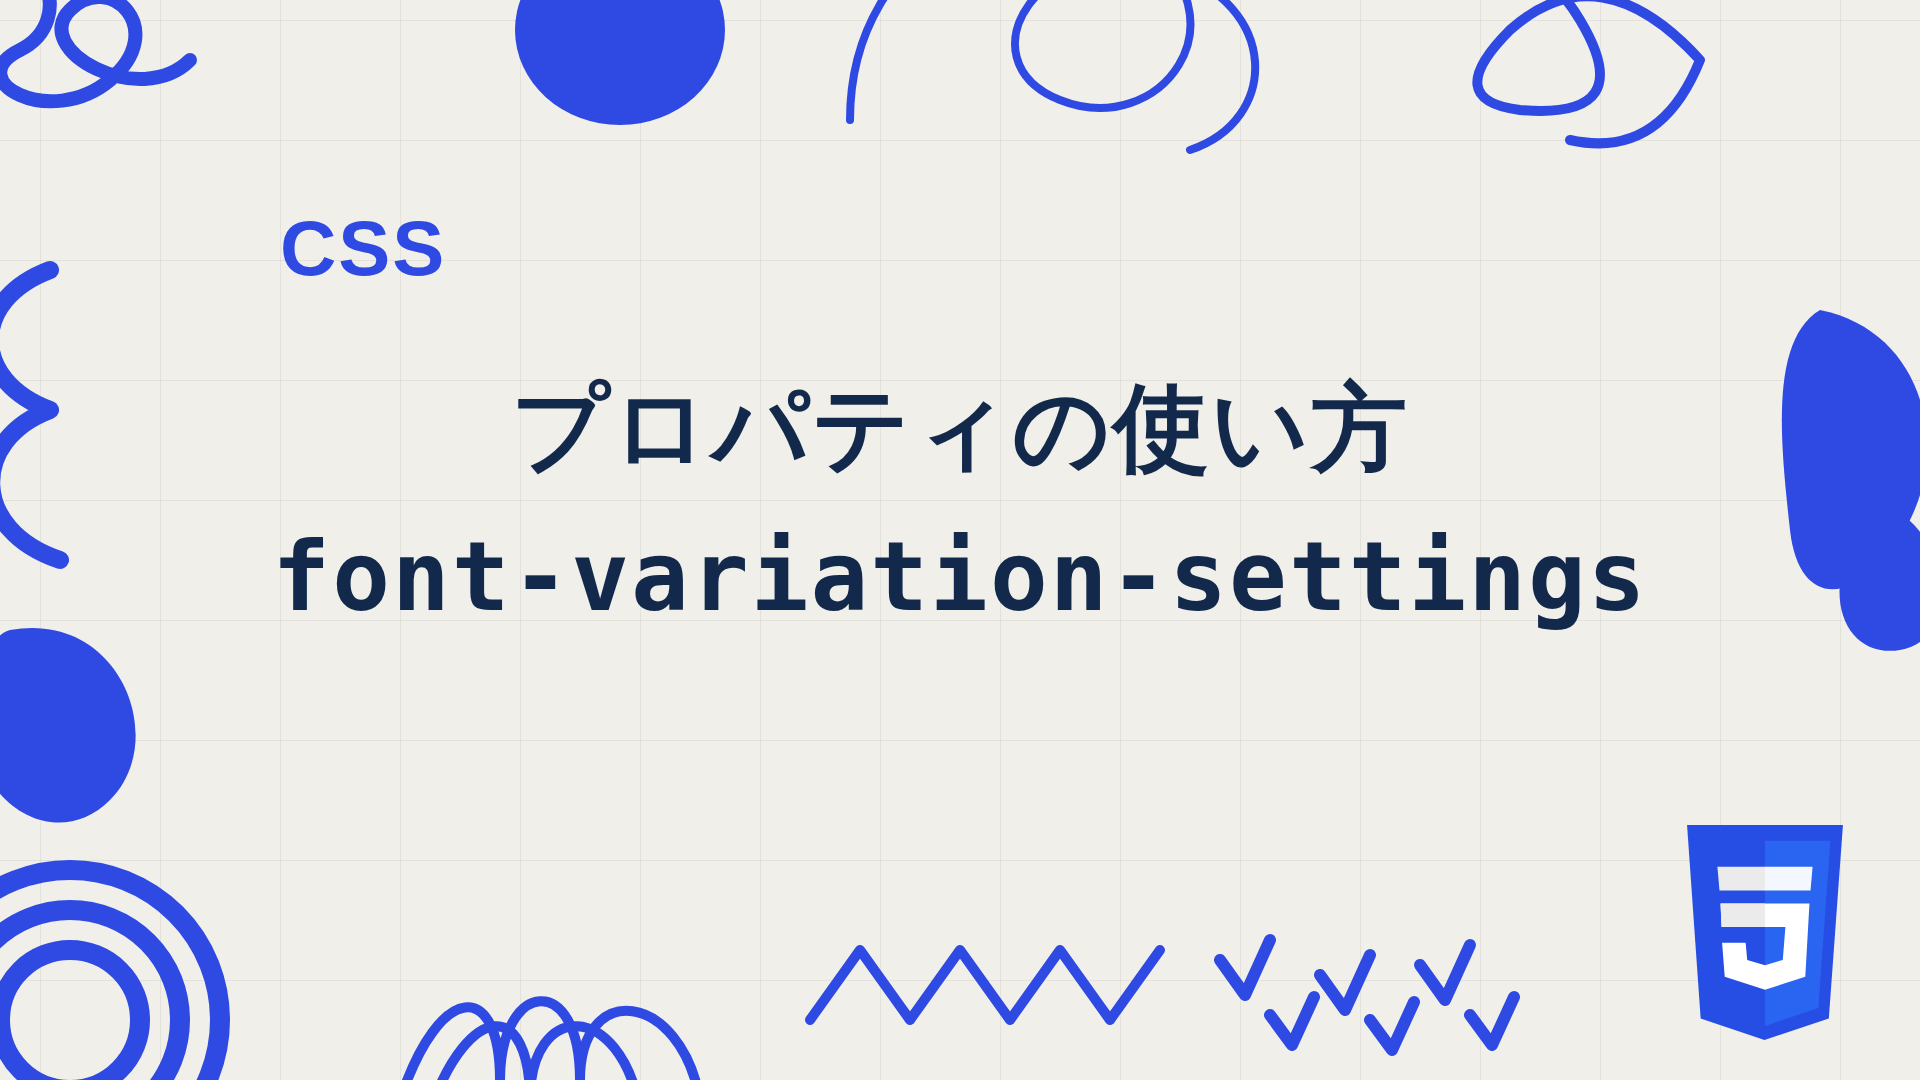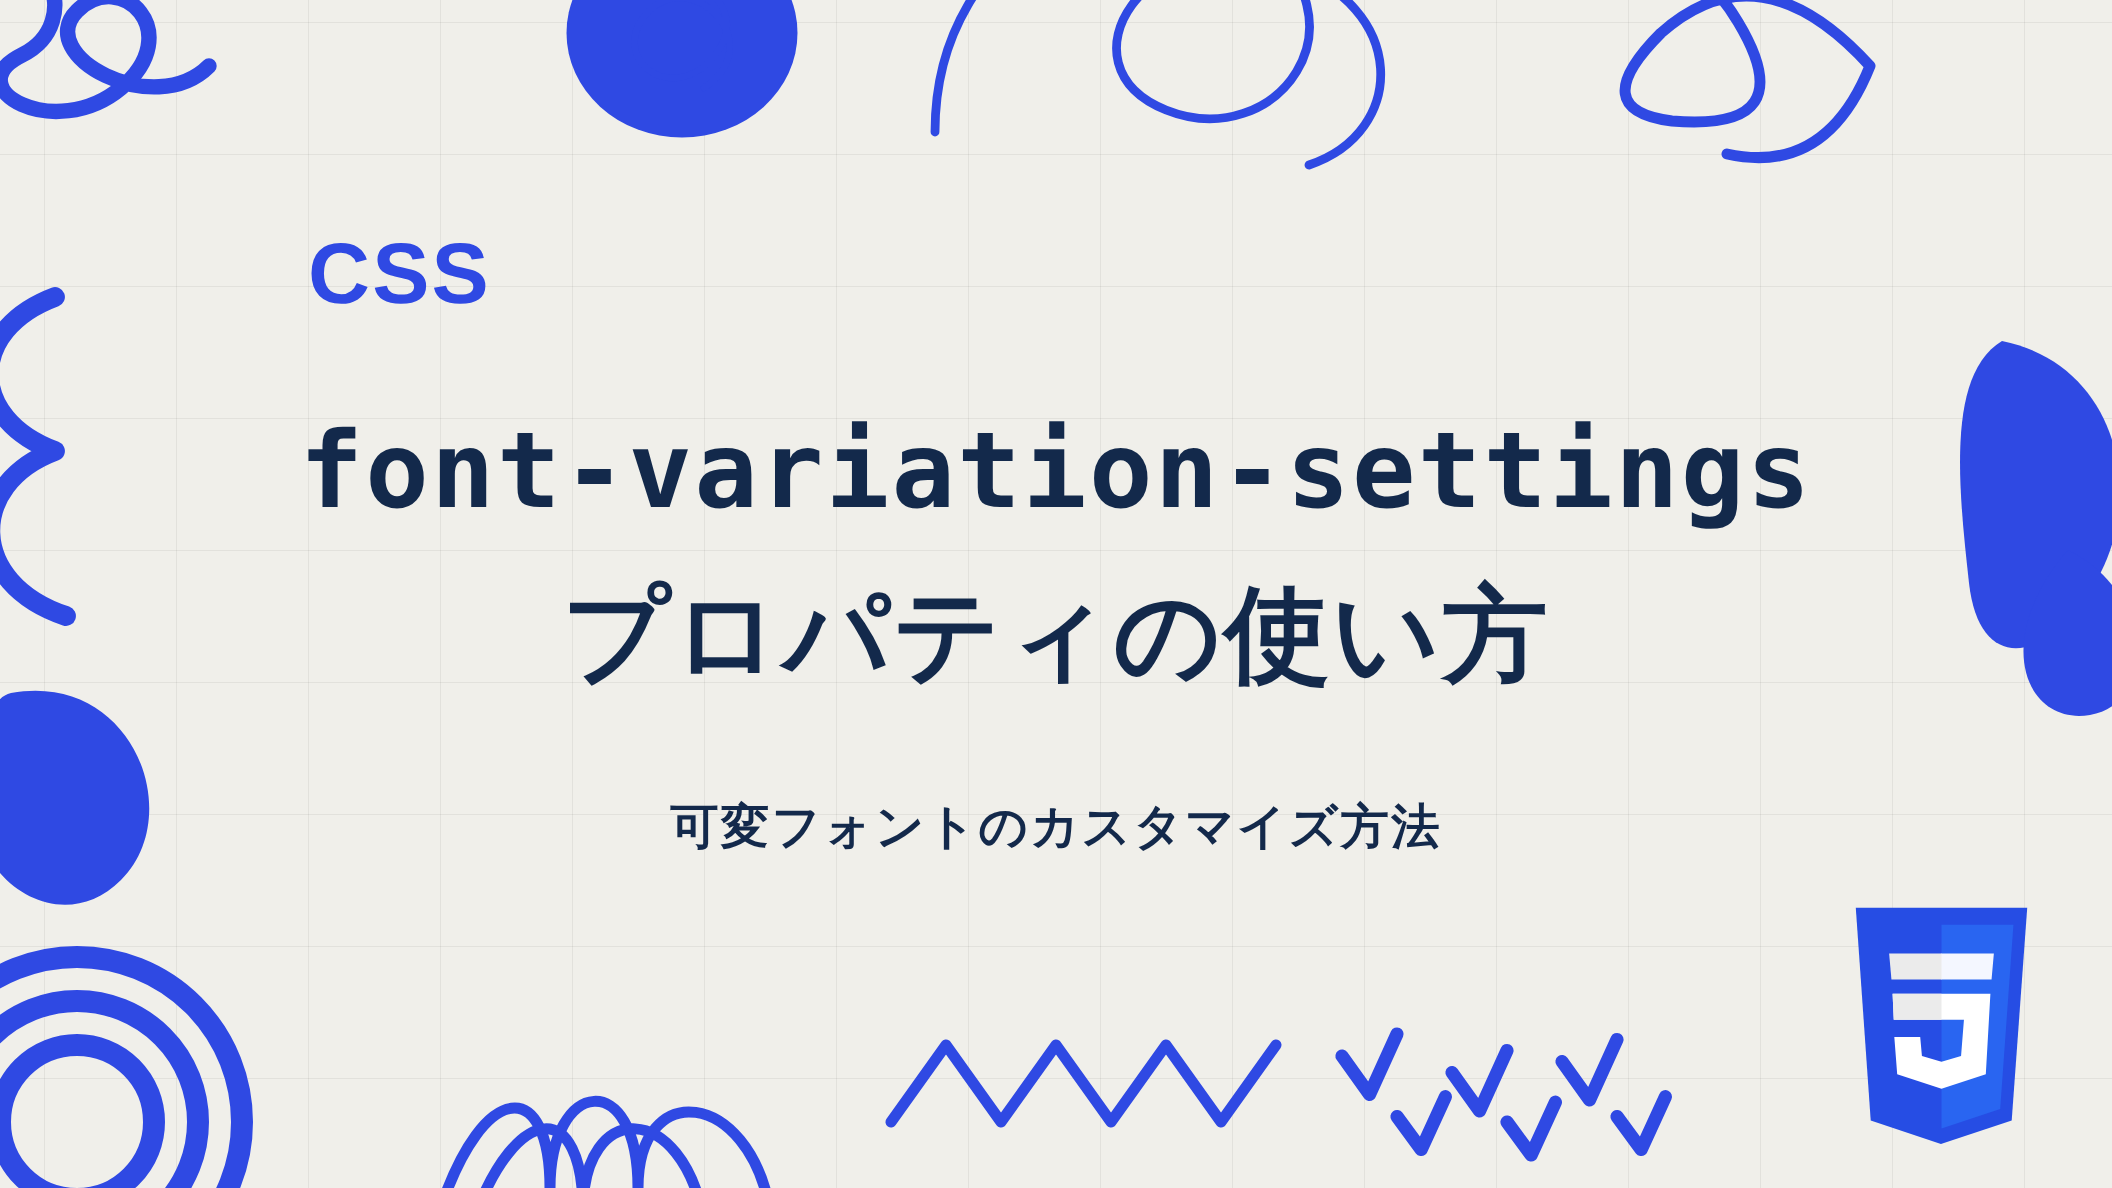--- a/index.html
+++ b/index.html
@@ -132,23 +132,22 @@
     <path d="M110,55 l25,35 l25,-55"></path>
     <path d="M210,45 l25,35 l25,-55"></path>
     <path d="M60,95 l22,30 l22,-48"></path>
     <path d="M160,100 l22,30 l22,-48"></path>
     <path d="M260,95 l22,30 l22,-48"></path>
   </g>
 </svg>
 
 <div class="content">
   <div class="badge">CSS</div>
+  <div class="title-line">プロパティの使い方</div>
   <div class="title-line">font-variation-settings</div>
-  <div class="title-line">プロパティの使い方</div>
-  <div class="subtitle">可変フォントのカスタマイズ方法</div>
 </div>
 
 <svg class="css3-logo" viewBox="0 0 362 411">
   <path fill="#264DE4" d="M32 0 L330 0 L303 370 L180 411 L58 370 Z"></path>
   <path fill="#2965F1" d="M181 30 L306 30 L283 350 L181 384 Z"></path>
   <g fill="#fff">
     <path d="M90 80 H272 L268 125 H180 V80 Z" opacity="0.95"></path>
     <path d="M96 150 H266 L258 290 L181 315 L104 290 L99 225 H144 L147 258 L181 268 L215 258 L220 195 H98 Z"></path>
   </g>
   <g fill="#EBEBEB">

